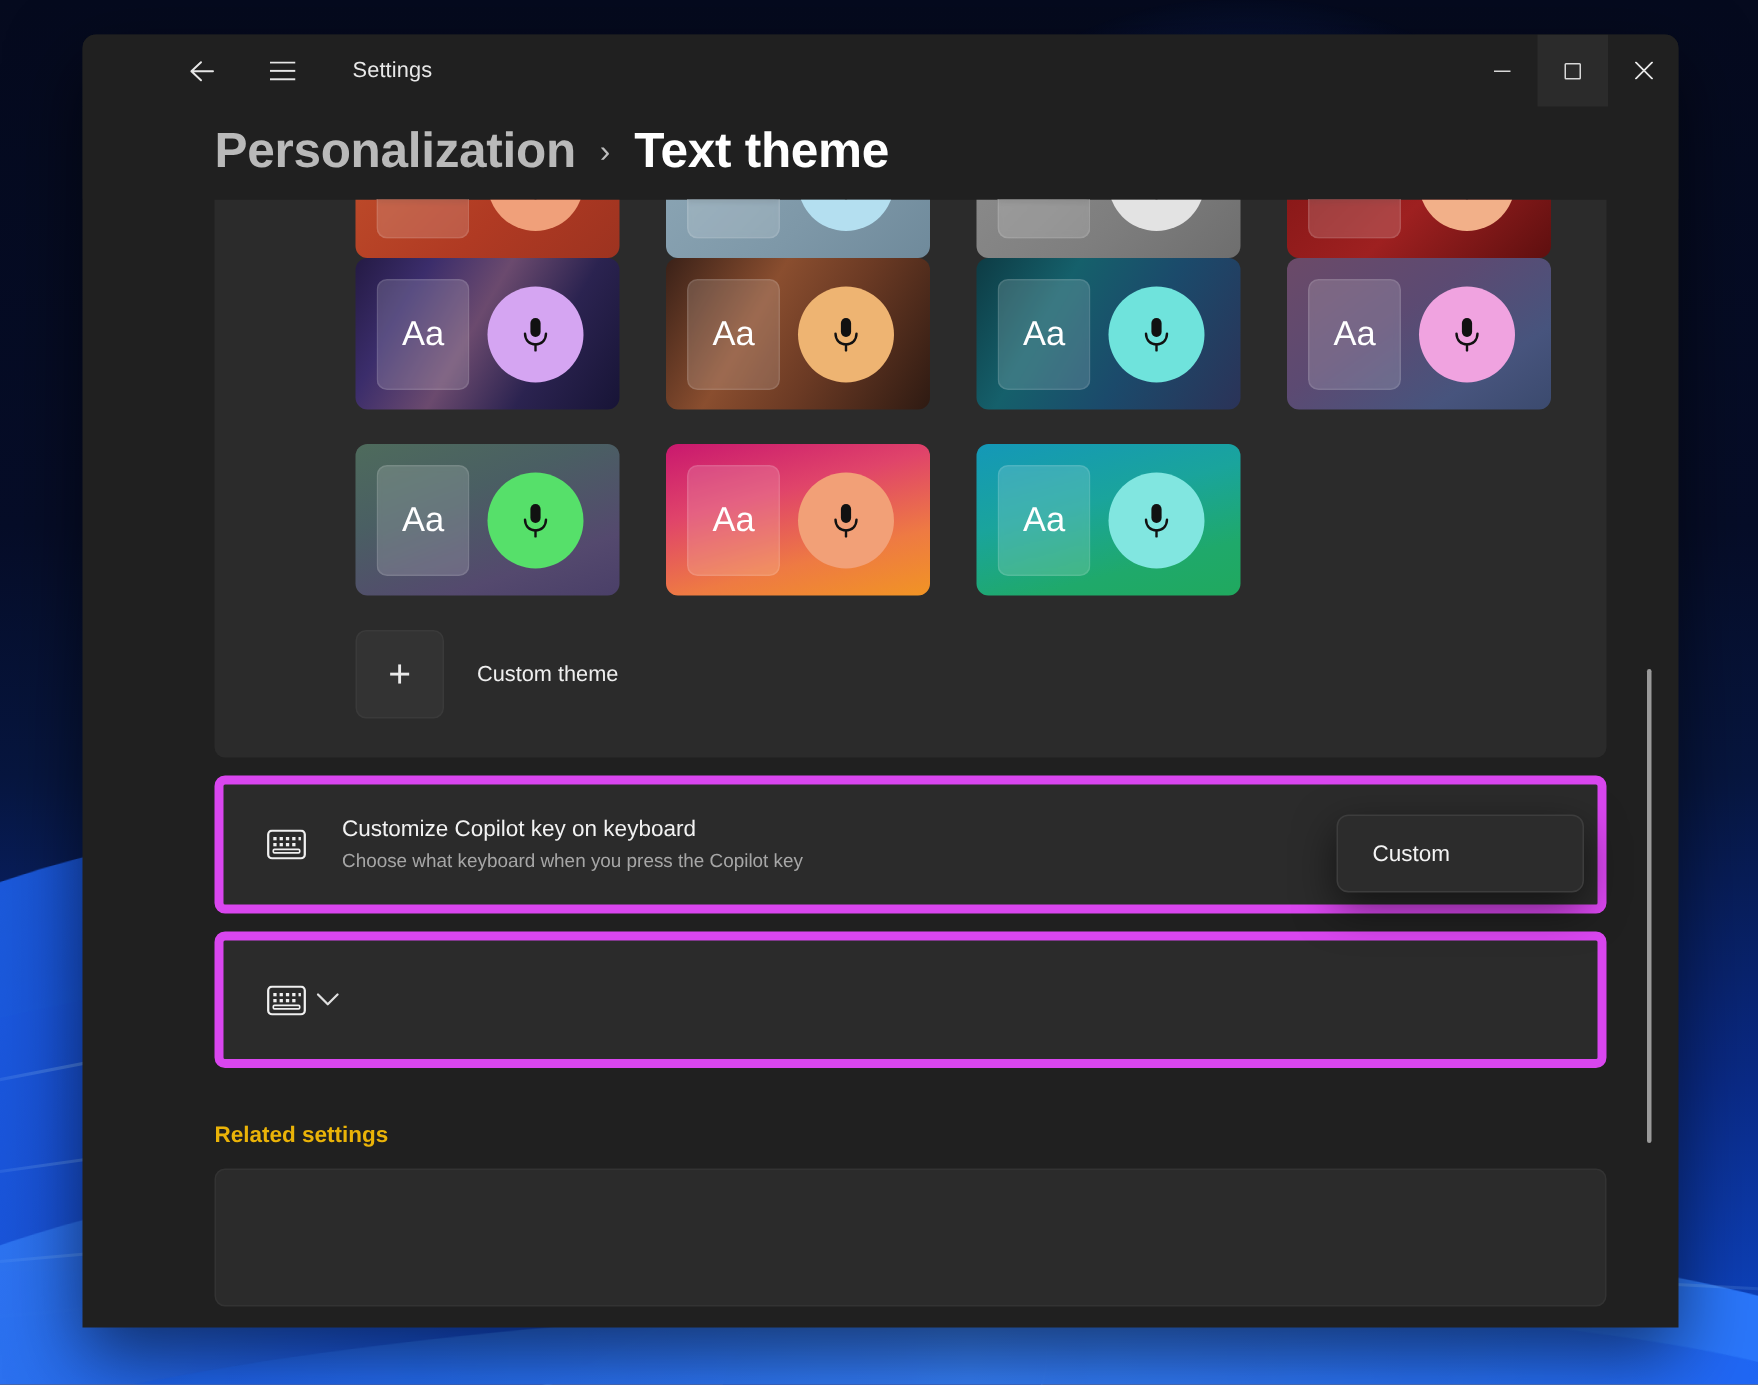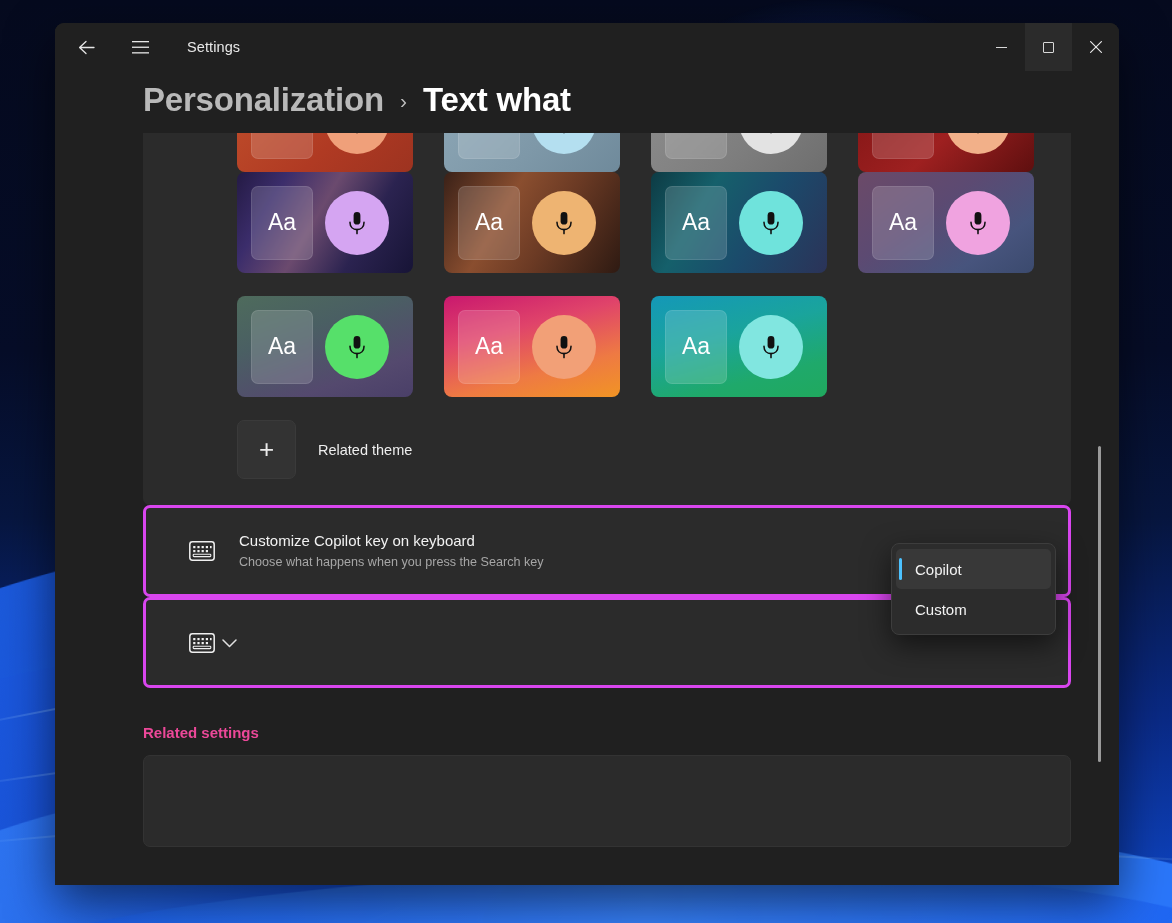--- a/index.html
+++ b/index.html
@@ -67,20 +67,21 @@
     overflow: hidden;
   }
 
   
   .titlebar {
     position: relative;
     height: 48px;
     background: #202020;
     display: flex;
     align-items: center;
+    padding-left: 48px;
   }
   .tb-btn {
     width: 40px; height: 32px;
     display: flex; align-items: center; justify-content: center;
     border-radius: 4px;
     color: #e6e6e6;
   }
   .tb-back { margin-left: 11px; }
   .tb-menu { margin-left: 14px; }
   .tb-title {
@@ -193,41 +194,42 @@
     background: #333333;
     border: 1px solid #3a3a3a;
     display: flex; align-items: center; justify-content: center;
     color: #eaeaea; font-size: 26px; font-weight: 300;
   }
   .custom-label { font-size: 14.5px; color: #eeeeee; }
 
   
   .setting-card {
     background: #2b2b2b;
-    border: 3px solid #d946ef;
+    border: 6px solid #d946ef;
     border-radius: 7px;
+    margin-top: 12px;
     display: flex;
     align-items: center;
-    padding: 0 22px 0 36px;
+    padding: 0 22px 0 22px;
     position: relative;
   }
   .sc-tall { height: 92px; }
   .sc-short { height: 91px; }
   .sc-icon {
     width: 40px; flex: 0 0 40px;
     display: flex; align-items: center; justify-content: center;
     color: #f0f0f0;
   }
   .sc-texts { margin-left: 17px; flex: 1; }
   .sc-title { font-size: 15px; color: #f2f2f2; line-height: 1.35; }
   .sc-sub { font-size: 12.6px; color: #a6a6a6; margin-top: 3px; line-height: 1.35; }
   .sc-chevron { color: #e0e0e0; padding-right: 10px; }
 
   .related-head {
-    font-size: 15px; font-weight: 700; color: #ec4899;
+    font-size: 15px; font-weight: 700; color: #eab308;
     padding: 36px 0 14px 0;
   }
   .related-card {
     background: #2b2b2b;
     border: 1px solid #333333;
     border-radius: 7px;
     height: 92px;
   }
 
   
@@ -320,21 +322,21 @@
           <svg width="12" height="12" viewBox="0 0 12 12">
             <path d="M0.6 0.6 L11.4 11.4 M11.4 0.6 L0.6 11.4" stroke="#e8e8e8" stroke-width="1.15" stroke-linecap="round"></path>
           </svg>
         </div>
       </div>
     </div>
 
     <div class="page-head">
       <span class="crumb-1">Personalization</span>
       <span class="crumb-sep">›</span>
-      <span class="crumb-2">Text what</span>
+      <span class="crumb-2">Text theme</span>
     </div>
 
     <div class="content">
       <div class="content-inner">
 
         <div class="theme-panel">
           <div class="theme-row-clip" id="clipped-row">
               <div class="theme-card clip" style="background: linear-gradient(135deg, rgb(194, 81, 44), rgb(176, 58, 35) 60%, rgb(157, 51, 32));">
                 <div class="aa-box">Aa</div>
                 <div class="mic-circle" style="background: rgb(240, 160, 122);">
@@ -444,21 +446,21 @@
                     <rect x="7.6" y="2" width="6.8" height="12.6" rx="3.4" fill="#111"></rect>
                     <path d="M4 12.4 C4 17 7.2 19.6 11 19.6 C14.8 19.6 18 17 18 12.4" stroke="#111" stroke-width="1.6" fill="none" stroke-linecap="round"></path>
                     <path d="M11 19.6 V23.6" stroke="#111" stroke-width="1.6" stroke-linecap="round"></path>
                   </svg>
                 </div>
               </div>
             </div>
 
           <div class="custom-row">
             <div class="custom-plus">+</div>
-            <div class="custom-label">Related theme</div>
+            <div class="custom-label">Custom theme</div>
           </div>
         </div>
 
         <div class="setting-card sc-tall">
           <div class="sc-icon">
             <svg width="26" height="20" viewBox="0 0 26 20" fill="none">
               <rect x="0.8" y="0.8" width="24.4" height="18.4" rx="2.6" stroke="#f0f0f0" stroke-width="1.5"></rect>
               <rect x="4.2" y="5" width="2.2" height="2.2" fill="#f0f0f0"></rect>
               <rect x="8.4" y="5" width="2.2" height="2.2" fill="#f0f0f0"></rect>
               <rect x="12.6" y="5" width="2.2" height="2.2" fill="#f0f0f0"></rect>
@@ -466,21 +468,21 @@
               <rect x="21" y="5" width="1.6" height="2.2" fill="#f0f0f0"></rect>
               <rect x="4.2" y="9" width="2.2" height="2.2" fill="#f0f0f0"></rect>
               <rect x="8.4" y="9" width="2.2" height="2.2" fill="#f0f0f0"></rect>
               <rect x="12.6" y="9" width="2.2" height="2.2" fill="#f0f0f0"></rect>
               <rect x="16.8" y="9" width="2.2" height="2.2" fill="#f0f0f0"></rect>
               <rect x="4.2" y="13.2" width="17.6" height="2.4" rx="0.8" stroke="#f0f0f0" stroke-width="1.1"></rect>
             </svg>
           </div>
           <div class="sc-texts">
             <div class="sc-title">Customize Copilot key on keyboard</div>
-            <div class="sc-sub">Choose what happens when you press the Search key</div>
+            <div class="sc-sub">Choose what keyboard when you press the Copilot key</div>
           </div>
         </div>
 
         <div class="setting-card sc-short">
           <div class="sc-icon">
             <svg width="26" height="20" viewBox="0 0 26 20" fill="none">
               <rect x="0.8" y="0.8" width="24.4" height="18.4" rx="2.6" stroke="#f0f0f0" stroke-width="1.5"></rect>
               <rect x="4.2" y="5" width="2.2" height="2.2" fill="#f0f0f0"></rect>
               <rect x="8.4" y="5" width="2.2" height="2.2" fill="#f0f0f0"></rect>
               <rect x="12.6" y="5" width="2.2" height="2.2" fill="#f0f0f0"></rect>
@@ -504,18 +506,17 @@
         <div class="related-card"></div>
 
       </div>
 
       <div class="scrollbar">
         <div class="sb-thumb"></div>
       </div>
     </div>
 
     <div class="flyout" id="flyout">
-        <div class="fly-item selected">Copilot</div>
         <div class="fly-item">Custom</div>
       </div>
 
   </div>
 </div>
 
 </body></html>

